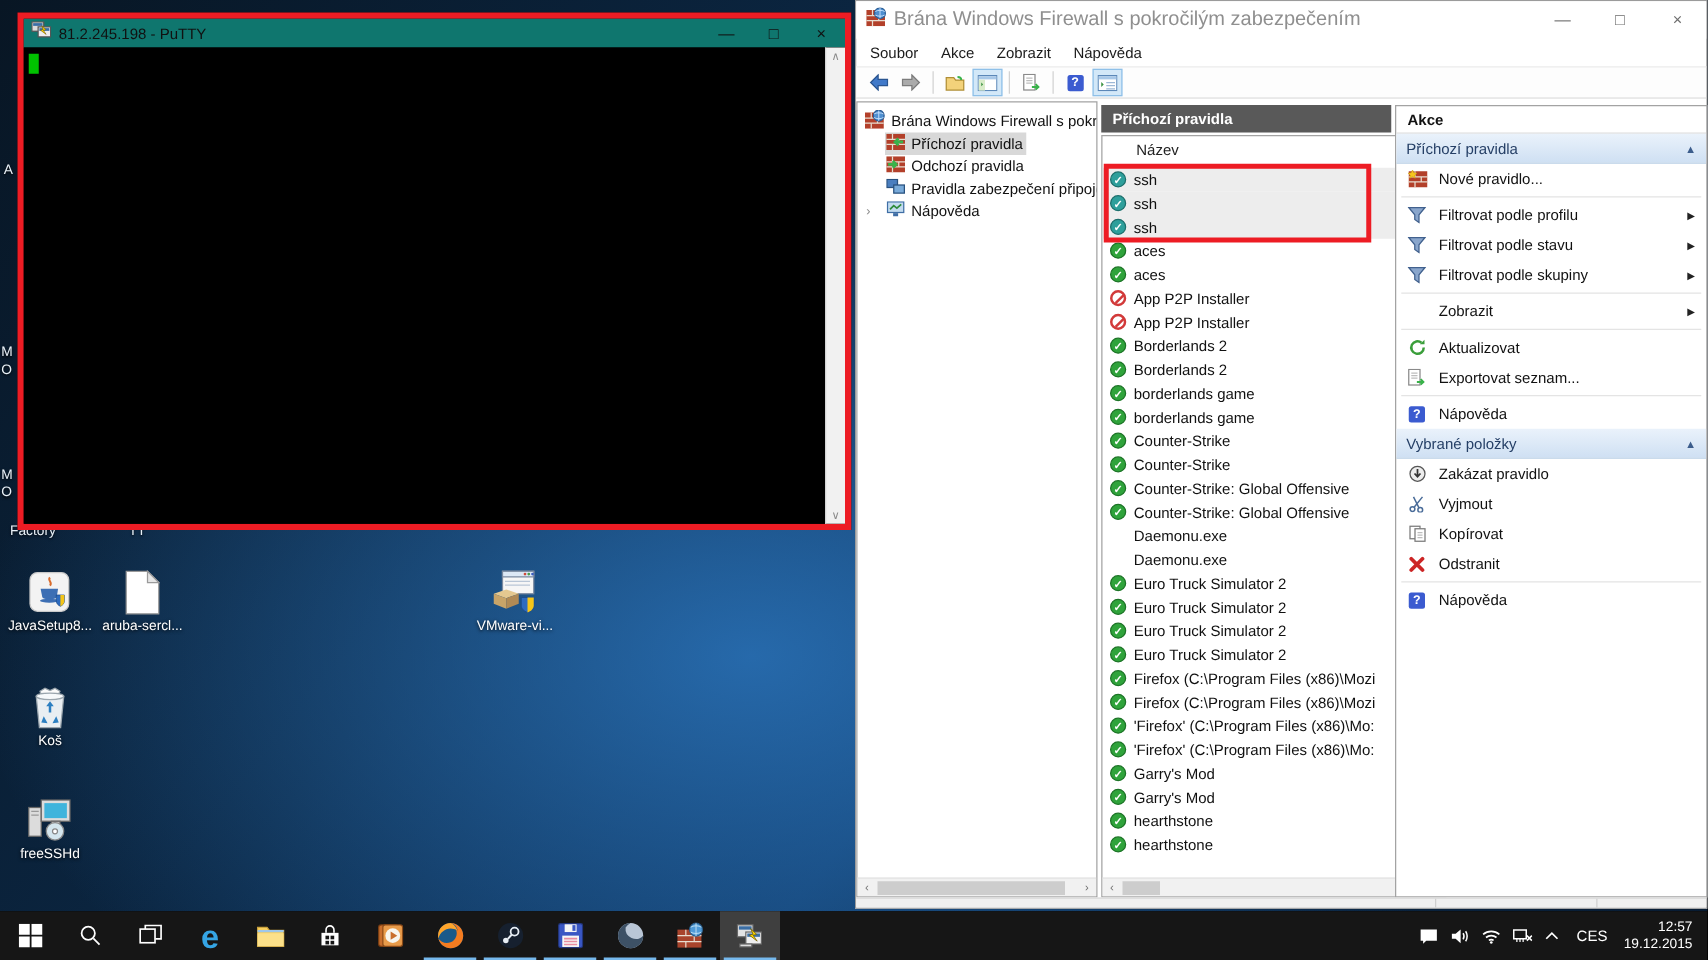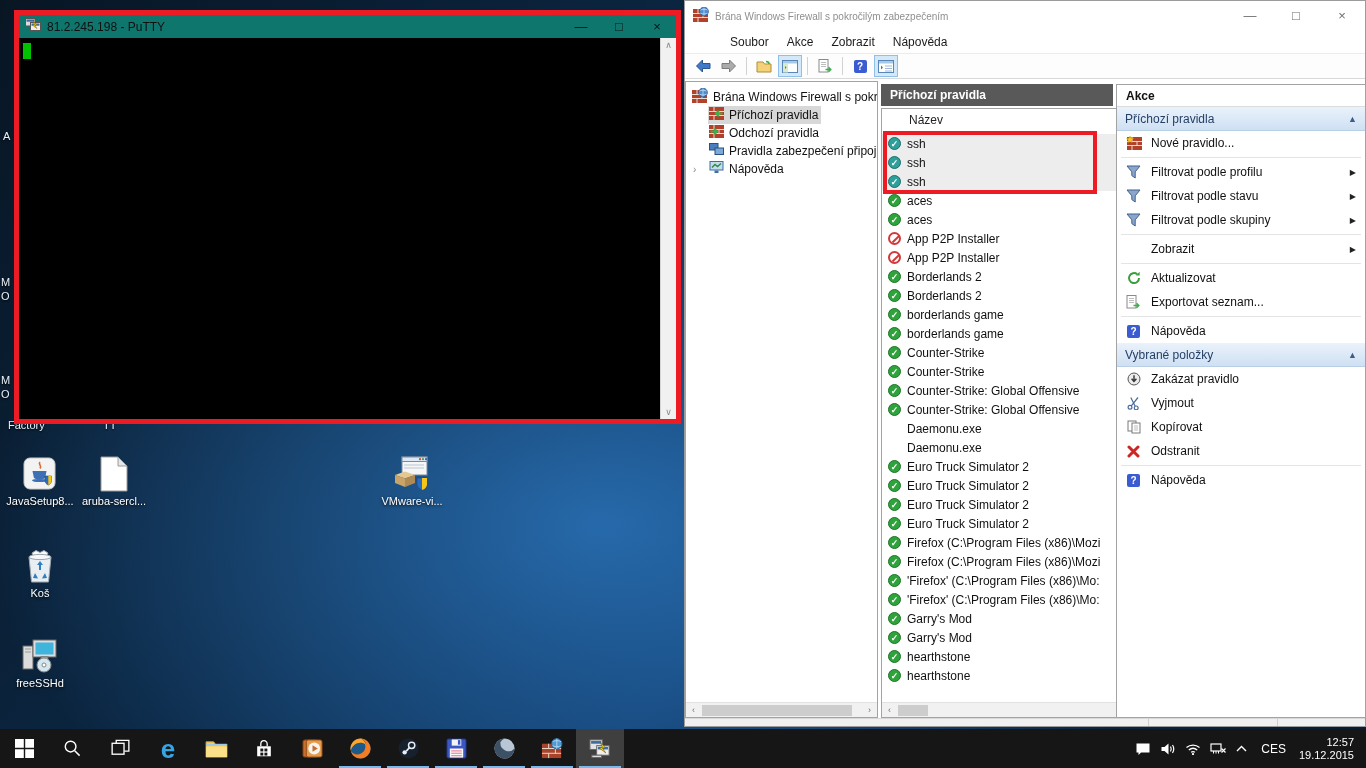--- a/index.html
+++ b/index.html
@@ -28,24 +28,24 @@
   .putty-title { font-size:12px; color:#111; margin-left:6px; flex:1; }
   .putty-controls { display:flex; }
   .putty-ctrl { width:38px; text-align:center; font-size:13px; color:#111; }
   .putty-term { position:absolute; left:0; top:23px; right:0; bottom:0; background:#000; }
   .putty-cursor { position:absolute; left:4px; top:5px; width:8px; height:16px; background:#00c200; }
   .putty-scrollbar { position:absolute; right:0; top:0; bottom:0; width:16px; background:#f1f1f1; border-left:1px solid #d5d5d5; display:flex; flex-direction:column; justify-content:space-between; align-items:center; color:#8a8a8a; font-size:9px; padding:2px 0; }
 
   
   #firewall-window { position:absolute; left:684px; top:0; width:682px; height:727px; background:#fff; border:1px solid #9b9b9b; }
   .fw-titlebar { height:30px; display:flex; align-items:center; padding-left:8px; background:#fff; }
-  .fw-title { font-size:10px; color:#8f8f8f; margin-left:6px; flex:1; }
+  .fw-title { font-size:16px; color:#8f8f8f; margin-left:6px; flex:1; }
   .fw-controls { display:flex; height:30px; }
   .fw-ctrl { width:46px; text-align:center; line-height:30px; color:#6e6e6e; font-size:13px; }
-  .fw-menubar { height:22px; display:flex; align-items:center; font-size:12px; color:#1b1b1b; padding-left:2px;margin-left:34px; }
+  .fw-menubar { height:22px; display:flex; align-items:center; font-size:12px; color:#1b1b1b; padding-left:2px; }
   .menu-item { padding:0 9px; }
   .fw-toolbar { height:26px; display:flex; align-items:center; padding-left:5px; border-top:1px solid #ececec; border-bottom:1px solid #d9d9d9; background:#fdfdfd; }
   .tb-tool { width:24px; height:22px; display:flex; align-items:center; justify-content:center; margin:0 1px; border:1px solid transparent; }
   .tb-tool.active { background:#d3e8f8; border-color:#8fc0e8; }
   .tool-sep { width:1px; height:18px; background:#d2d2d2; margin:0 4px; }
 
   .fw-main { position:absolute; left:0; top:78px; right:0; bottom:8px; background:#fff; }
 
   
   .tree-panel { position:absolute; left:0; top:2px; width:193px; bottom:0; border:1px solid #a3a3a3; background:#fff; overflow:hidden; }

